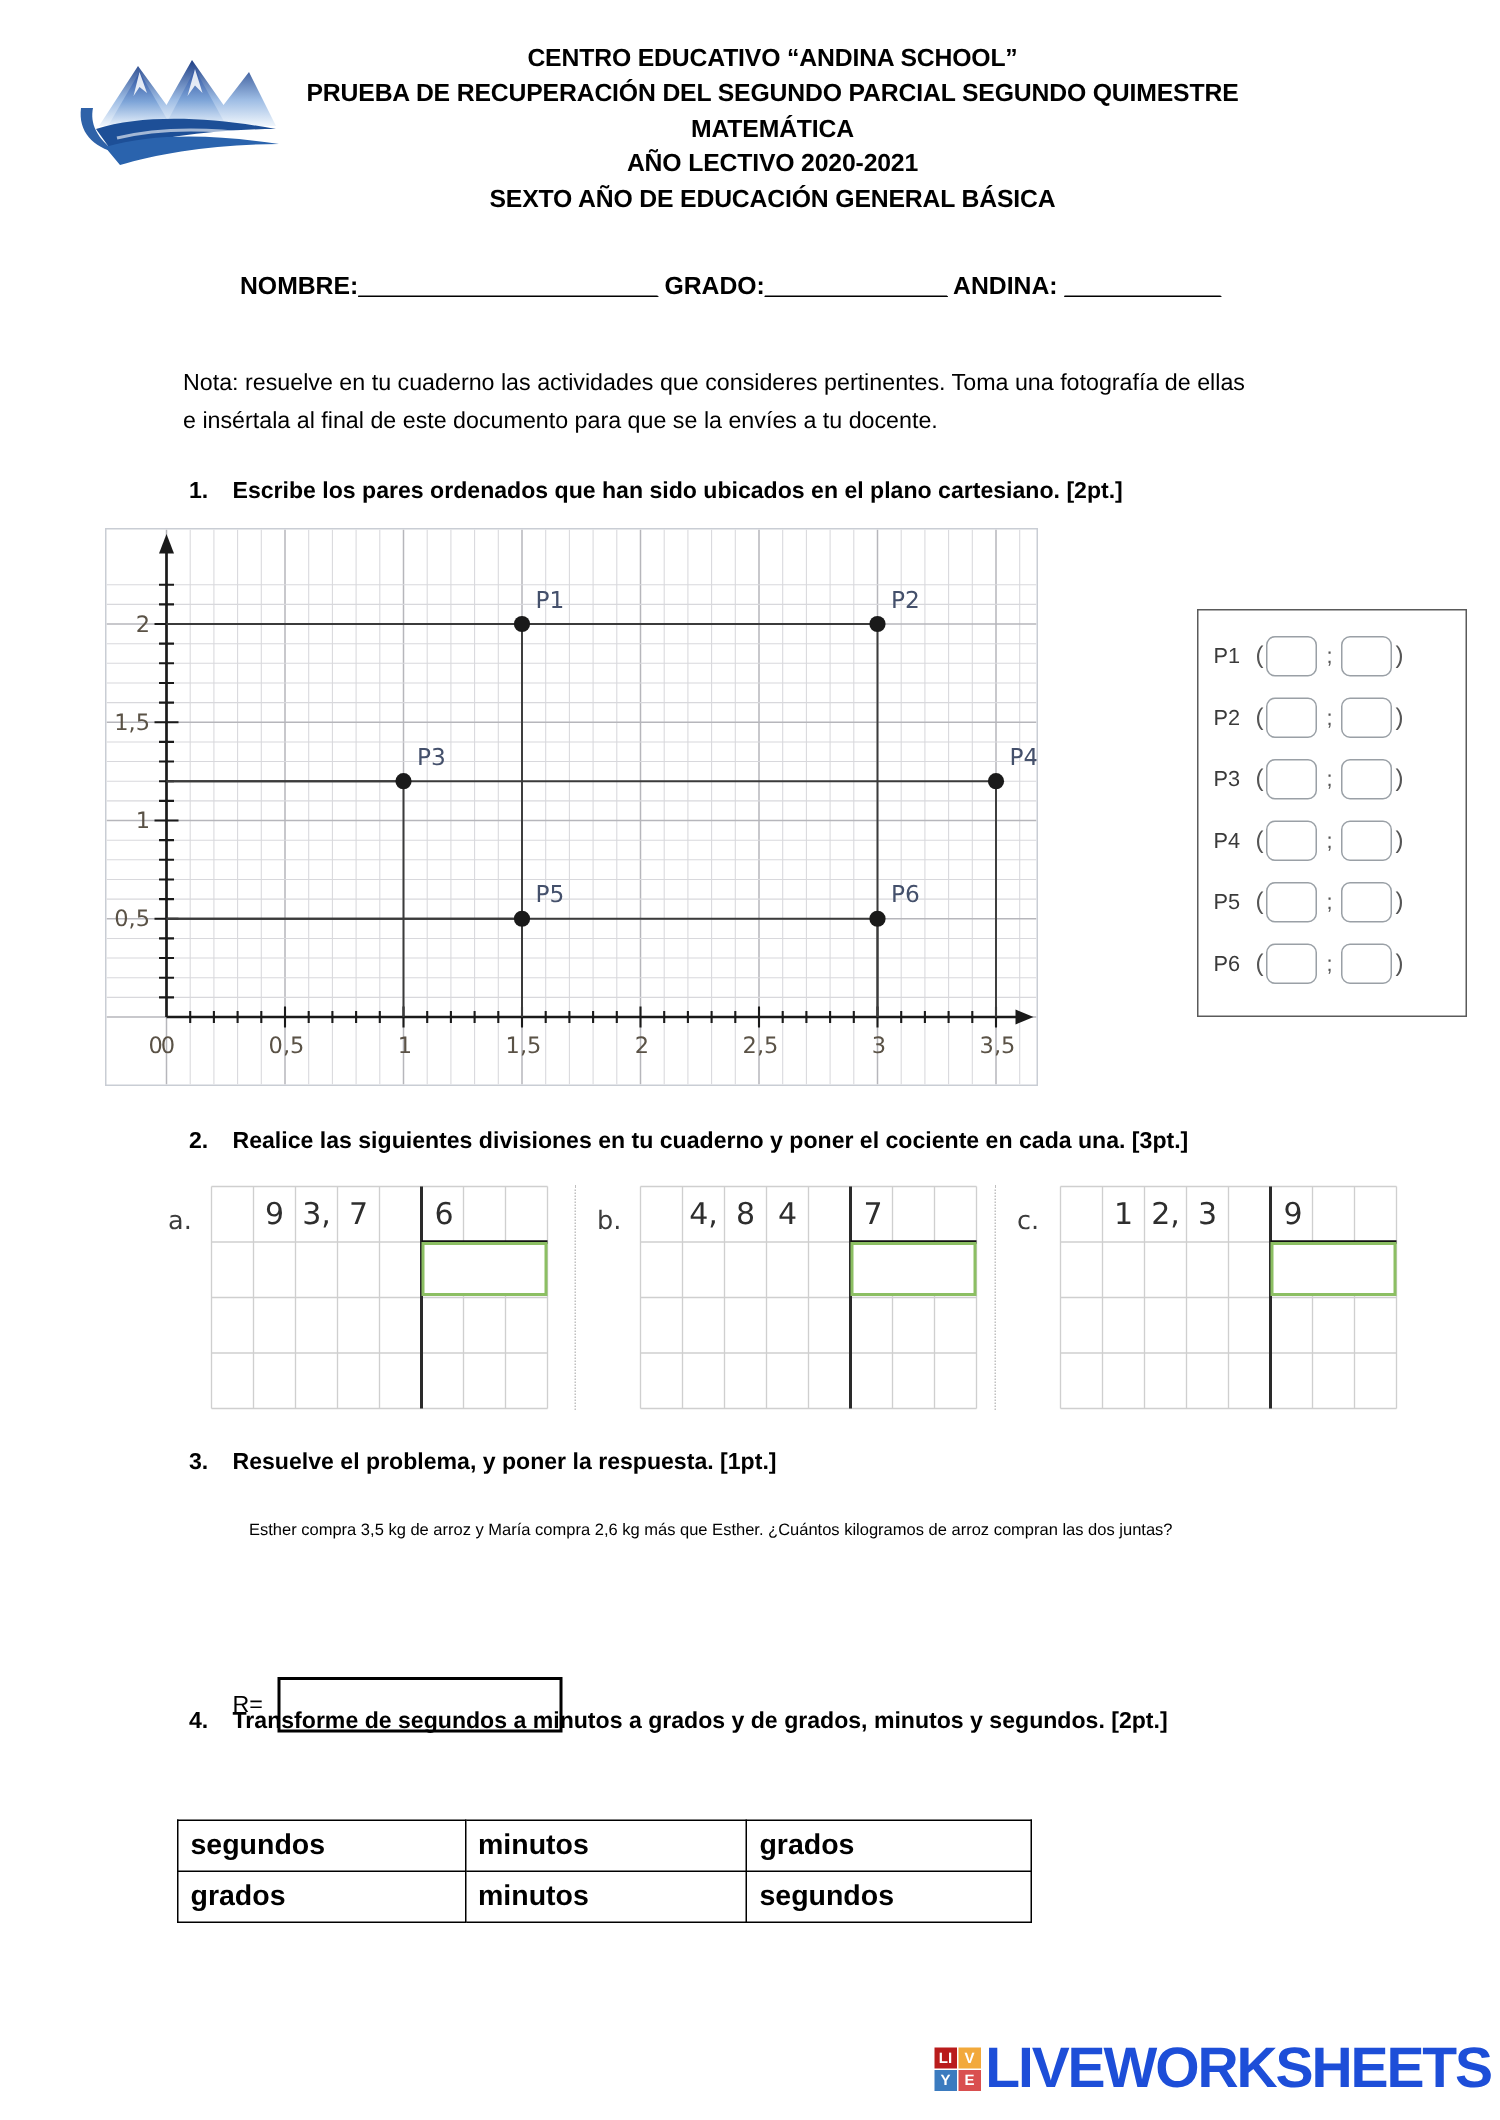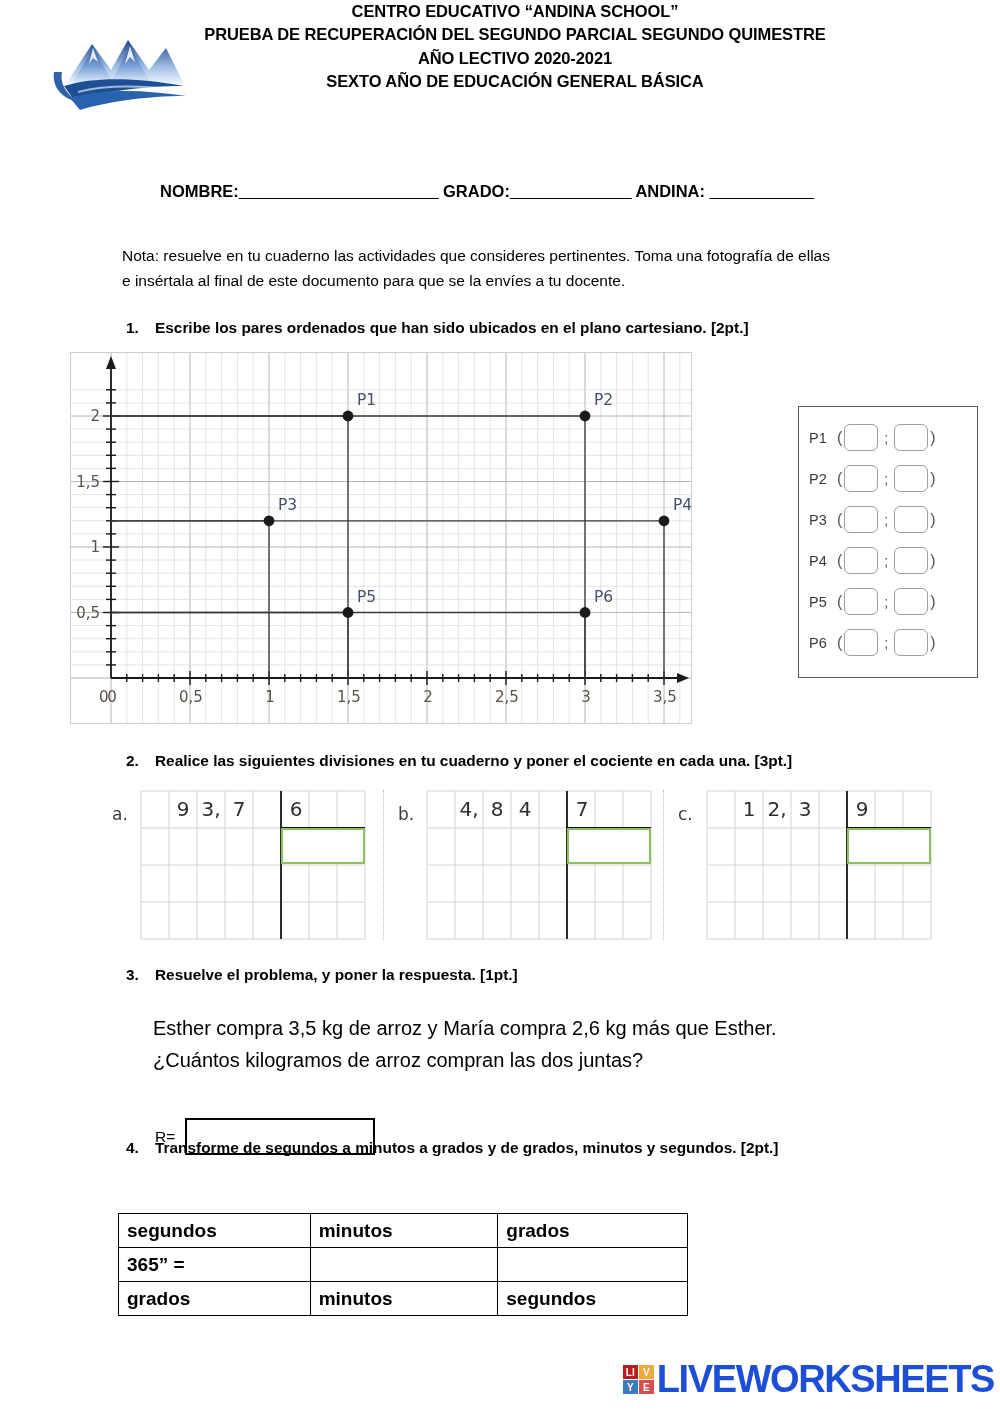--- a/index.html
+++ b/index.html
@@ -10,20 +10,21 @@
     background: #ffffff;
     font-family: "Liberation Sans", sans-serif;
     color: #000000;
     position: relative;
     overflow: hidden;
   }
 
   
   .header {
     position: relative;
+    padding-top: 28px;
     height: 160px;
   }
   .logo {
     position: absolute;
     left: 48px;
     top: 22px;
     width: 140px;
     height: 96px;
   }
   .header-titles {
@@ -129,23 +130,23 @@
     top: 0;
     width: 0;
     height: 150px;
     border-left: 1px dotted #c0c0c0;
   }
 
   
   .prob3-text {
     position: absolute;
     top: 1012px;
-    left: 153px;
+    left: 166px;
     width: 680px;
-    font-size: 20px;
+    font-size: 11px;
     line-height: 1.62;
   }
   .prob3-answer {
     position: absolute;
     top: 1118px;
     left: 155px;
     display: flex;
     align-items: center;
     gap: 10px;
     font-size: 15.5px;
@@ -241,20 +242,21 @@
       <path d="M6 50 C4 66 14 76 30 80 C16 70 12 60 14 50 Z" fill="#2f62a8"></path>
       <path d="M16 64 C48 54 92 56 136 64 C96 64 54 70 26 78 Z" fill="#1d4f97"></path>
       <path d="M22 76 C56 66 98 68 138 74 C98 74 58 80 32 88 Z" fill="#2a63ad"></path>
       <path d="M30 70 C62 62 100 64 134 69" stroke="#ffffff" stroke-width="2" fill="none" opacity=".6"></path>
     </svg>
   </div>
 
   <div class="header-titles">
     <div>CENTRO EDUCATIVO “ANDINA SCHOOL”</div>
     <div>PRUEBA DE RECUPERACIÓN DEL SEGUNDO PARCIAL SEGUNDO QUIMESTRE</div>
+    <div>MATEMÁTICA</div>
     <div>AÑO LECTIVO 2020-2021</div>
     <div>SEXTO AÑO DE EDUCACIÓN GENERAL BÁSICA</div>
   </div>
 </div>
 
 <div class="nameline">
   <span>NOMBRE:</span><span class="fill">_______________________</span>
   <span>GRADO:</span><span class="fill">______________</span>
   <span>ANDINA:</span>
   <span class="fill">____________</span>
@@ -585,25 +587,20 @@
 </div>
 
 <table class="conv-table">
   <tbody>
     <tr>
       <td class="c0">segundos</td>
       <td class="c1">minutos</td>
       <td class="c2">grados</td>
     </tr>
     <tr>
-      <td class="c0">365” =</td>
-      <td class="c1"></td>
-      <td class="c2"></td>
-    </tr>
-    <tr>
       <td class="c0">grados</td>
       <td class="c1">minutos</td>
       <td class="c2">segundos</td>
     </tr>
   </tbody>
 </table>
 
 <div class="lw">
   <div class="lw-tiles">
     <div class="lw-tile" id="lwt0" style="background: #b91c1c;">LI</div>

